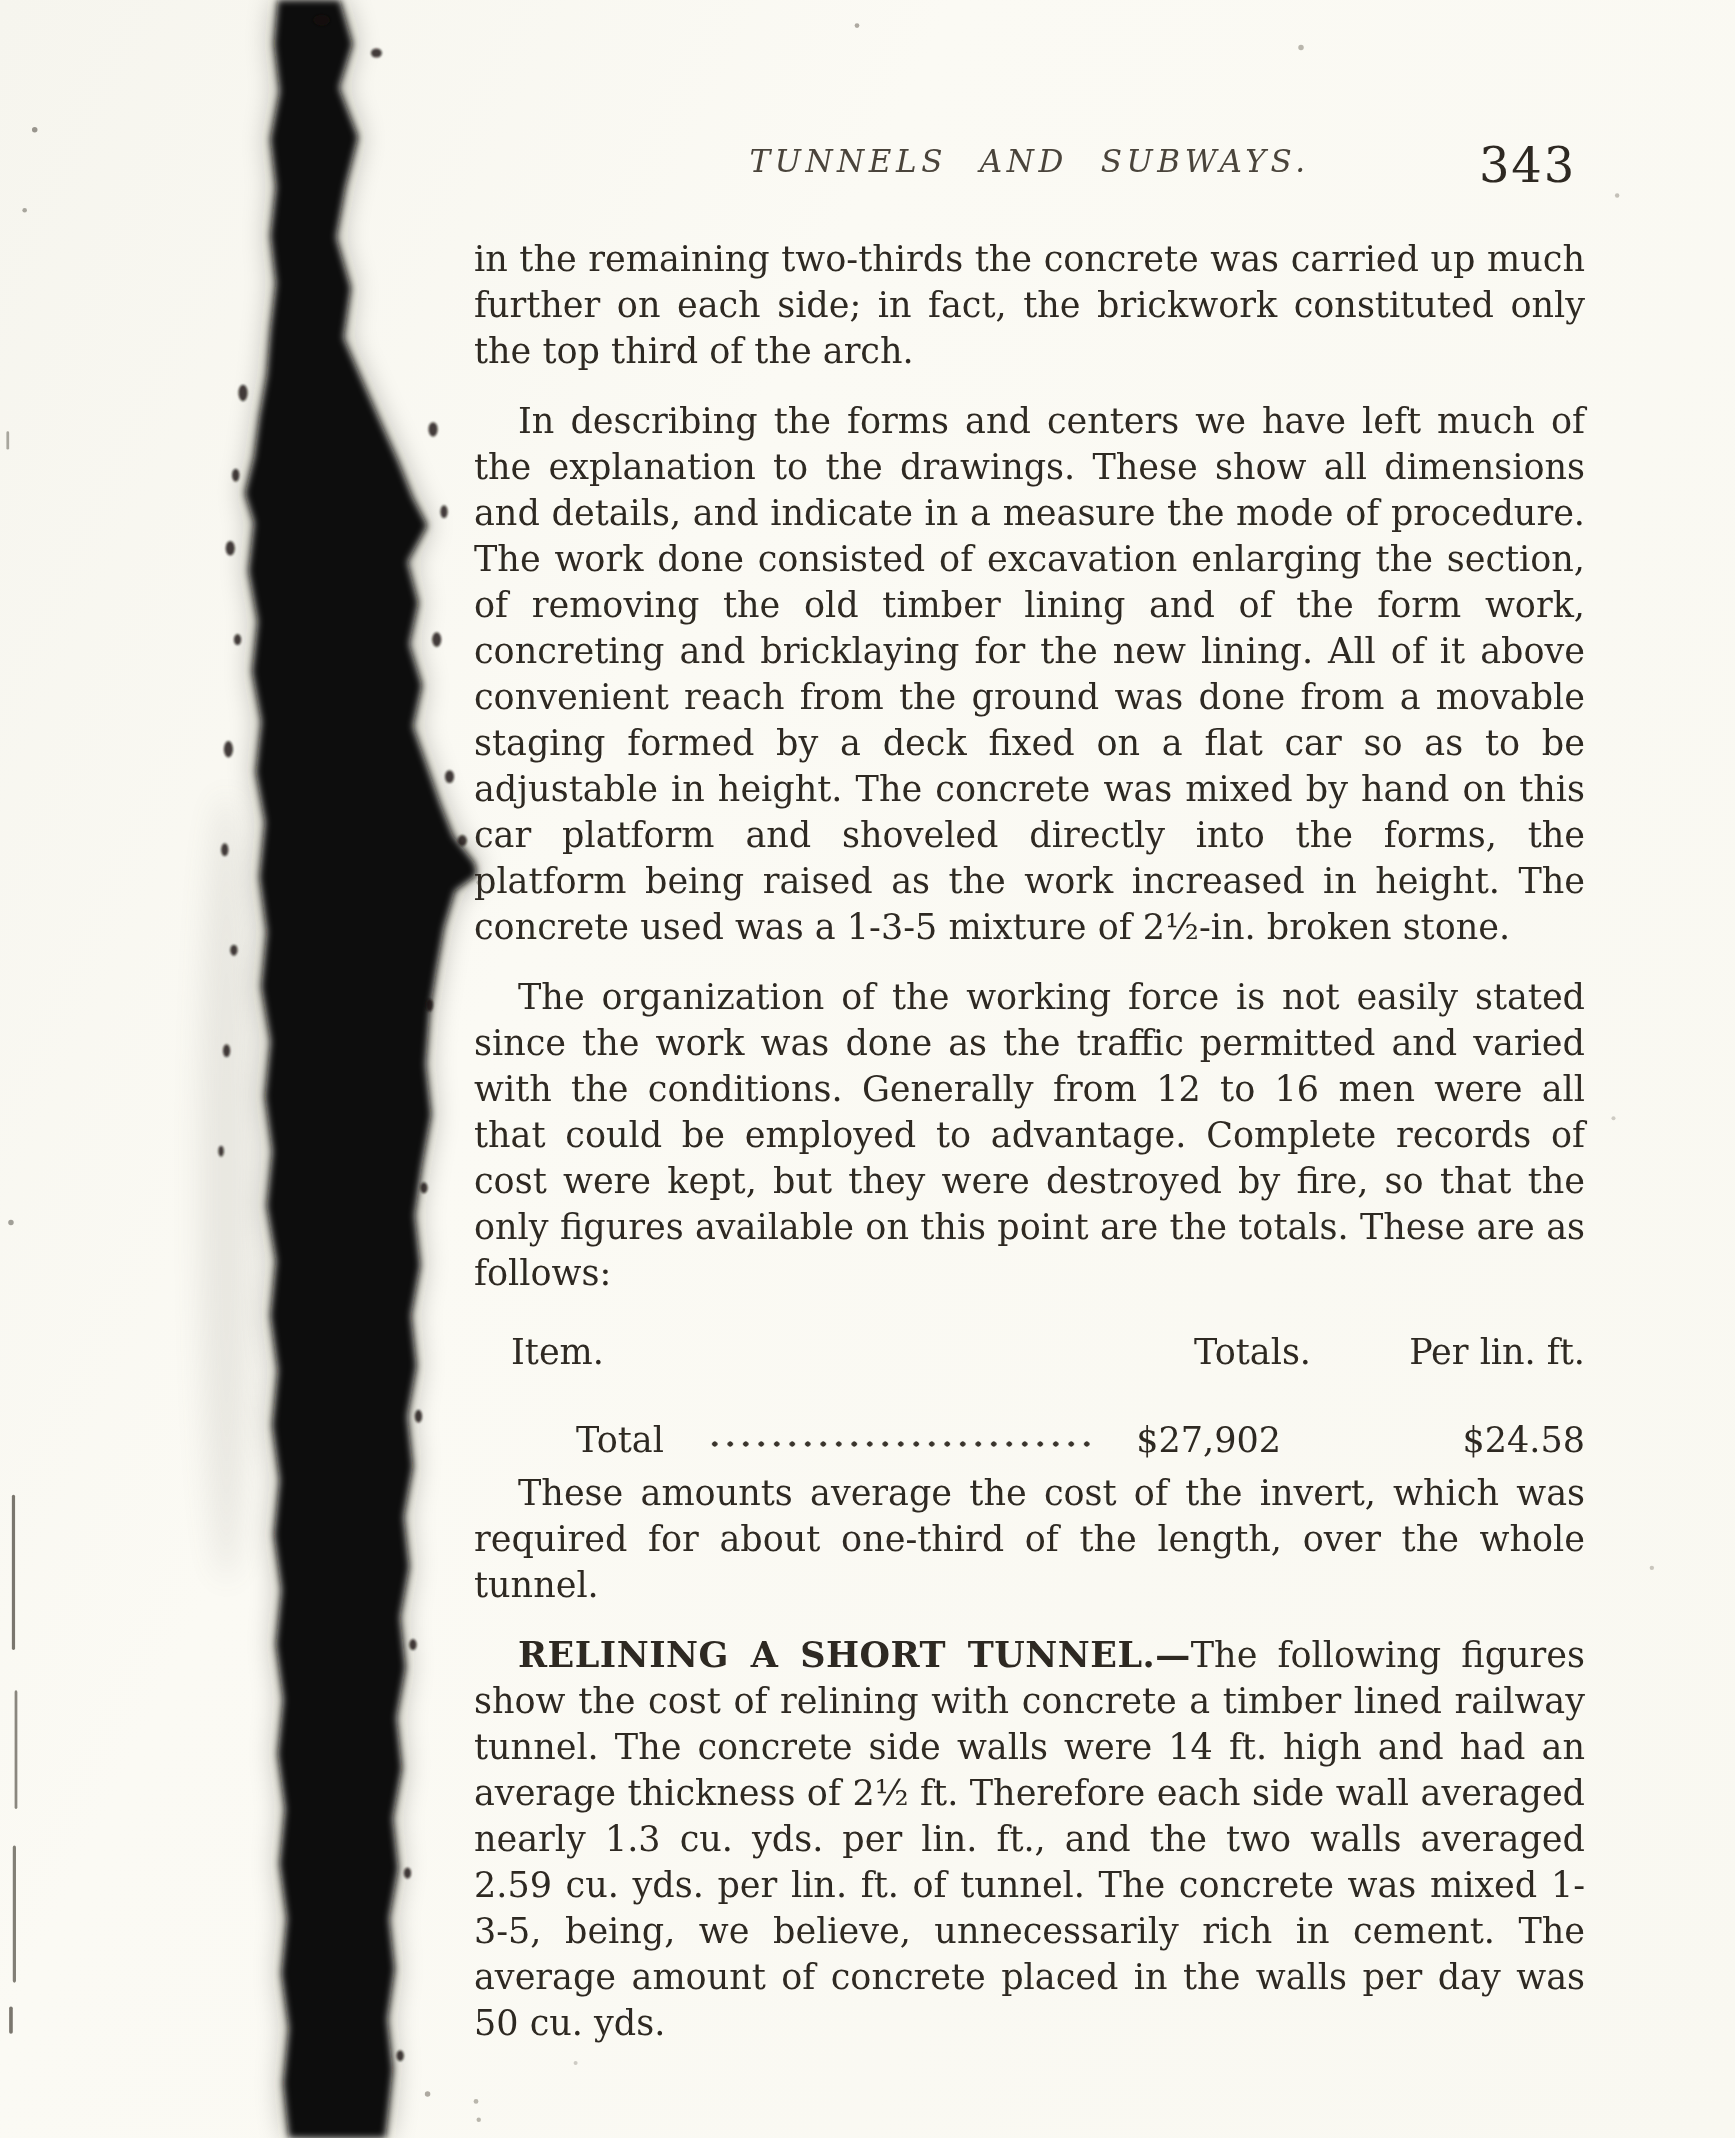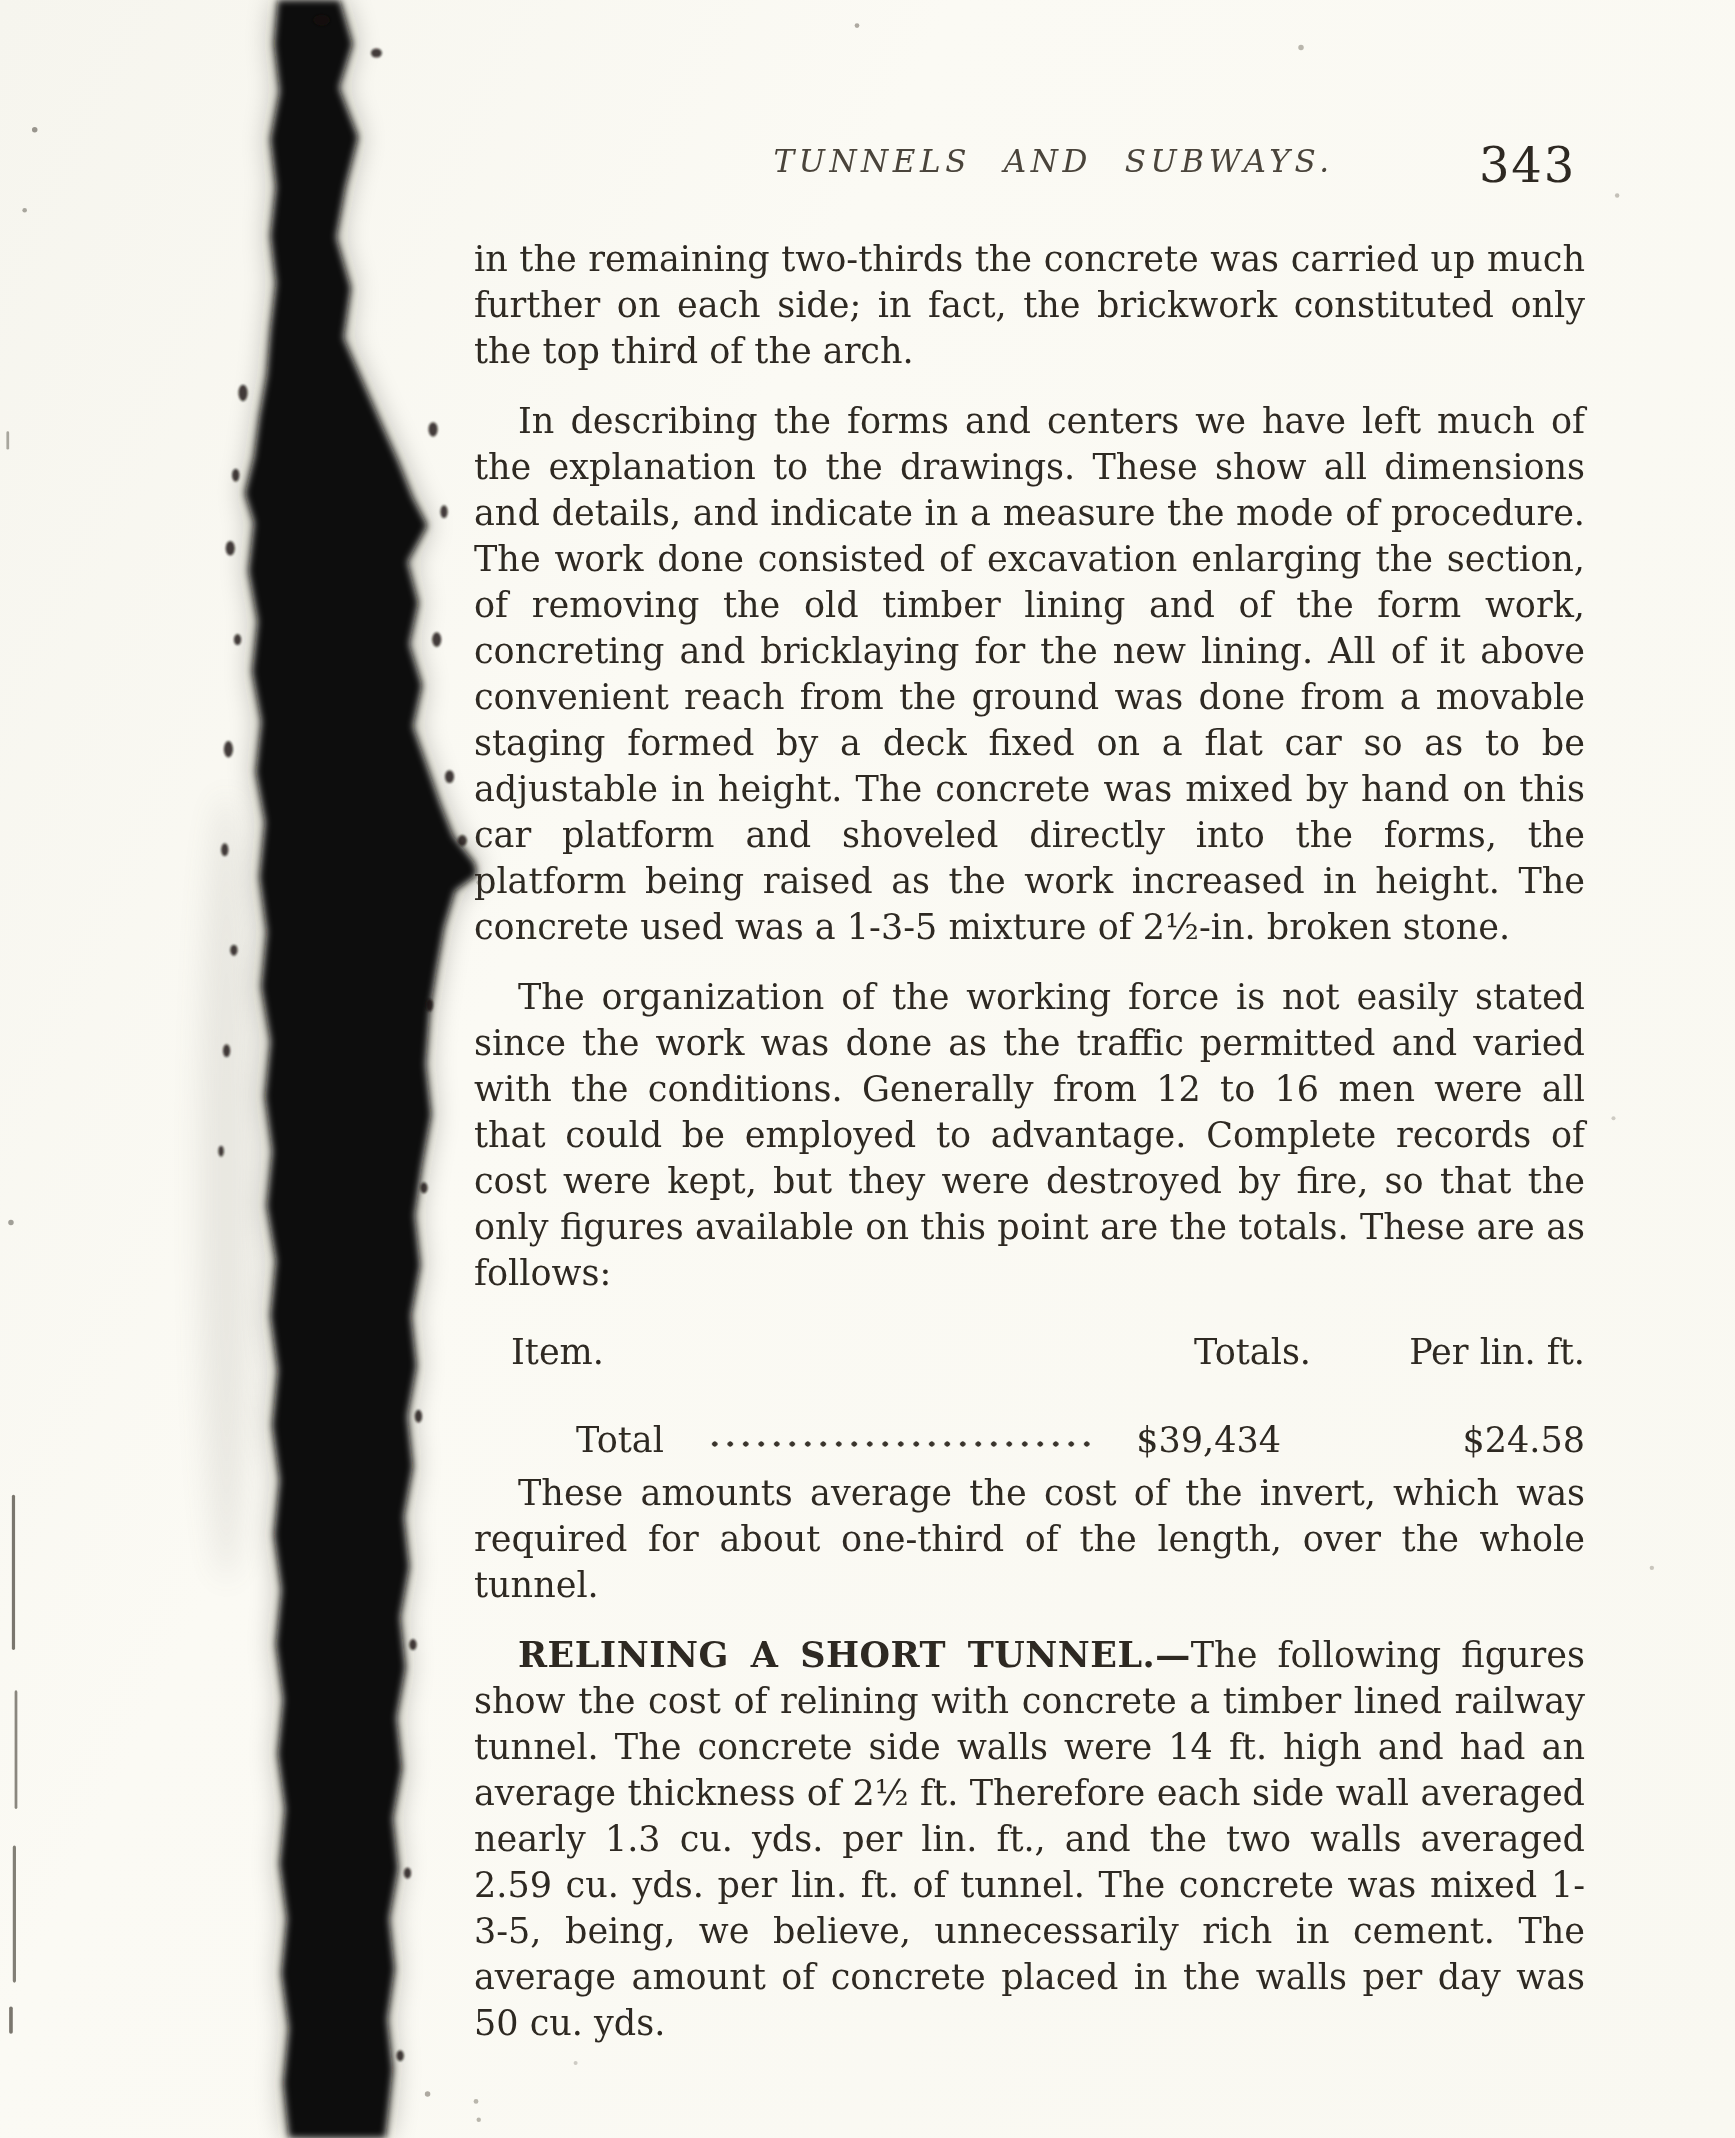--- a/index.html
+++ b/index.html
@@ -20,21 +20,21 @@
 
   .text-block {
     position:absolute; left:474px; top:137px; width:1111px;
   }
 
   .running-head { position:relative; height:51px; }
   .head-title {
     position:absolute; left:50%; top:5.5px; transform:translateX(-50%);
     font-style:italic; font-size:31px;
     letter-spacing:4.6px; word-spacing:18.3px;
-    color:#4a443b; white-space:nowrap;margin-left:24px;
+    color:#4a443b; white-space:nowrap;
   }
   .page-number {
     position:absolute; right:9px; top:0;
     font-size:48px; letter-spacing:1.8px; color:#2e2922;
   }
 
   .para {
     margin:24px 0 0 0;
     font-size:35px; line-height:46px;
     text-align:justify;
@@ -159,21 +159,21 @@
         <span class="spacer"></span>
         <span class="amt-total">Totals.</span>
         <span class="amt-perlin">Per lin. ft.</span>
       </div>
 
 
 
       <div class="cost-row total-row">
         <span class="row-label">Total</span>
         <span class="leader"></span>
-        <span class="amt-total">$39,434</span>
+        <span class="amt-total">$27,902</span>
         <span class="amt-perlin">$24.58</span>
       </div>
 
     </div>
 
     <p class="para after-table">These amounts average the cost of the invert, which was required for about one-third of the length, over the whole tunnel.</p>
 
     <p class="para"><b class="lead">RELINING A SHORT TUNNEL.—</b><span>The following figures show the cost of relining with concrete a timber lined railway tunnel. The concrete side walls were 14 ft. high and had an average thickness of 2½ ft. Therefore each side wall averaged nearly 1.3 cu. yds. per lin. ft., and the two walls averaged 2.59 cu. yds. per lin. ft. of tunnel. The concrete was mixed 1-3-5, being, we believe, unnecessarily rich in cement. The average amount of concrete placed in the walls per day was 50 cu. yds.</span></p>
 
   </div>

